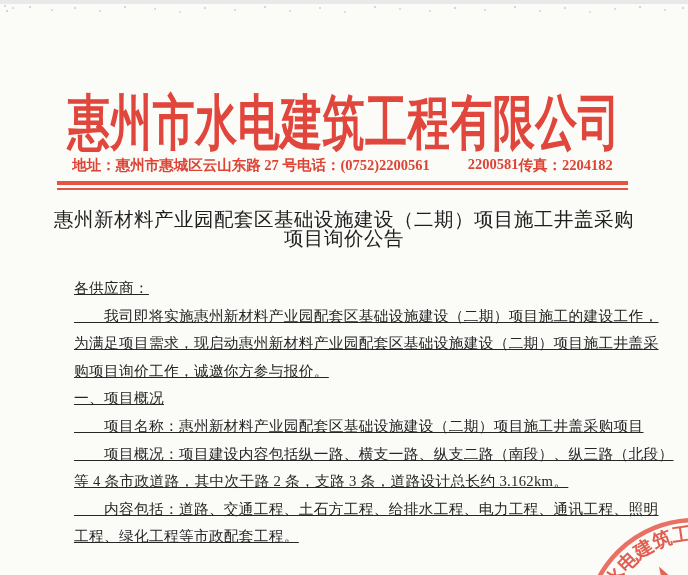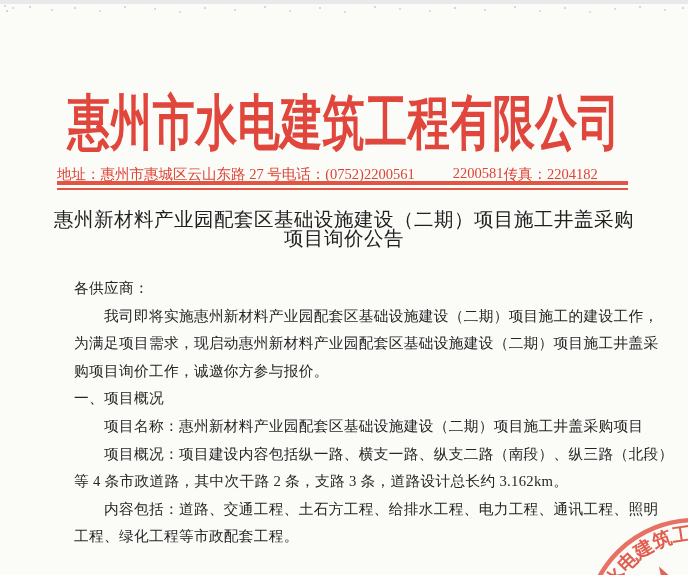--- a/index.html
+++ b/index.html
@@ -28,39 +28,39 @@
     position:absolute;top:79px;left:0;right:0;
     text-align:center;
     font-size:42px;font-weight:bold;
     letter-spacing:.5px;
     color:#e0463c;
     transform:scaleY(1.42);
     transform-origin:50% 0;
     white-space:nowrap;
   }
   .contact-row{
-    position:absolute;top:161px;left:57px;width:571px;
-    display:flex;justify-content:flex-start;align-items:baseline;
-    font-size:14.5px;font-weight:normal;color:#dd4435;
+    position:absolute;top:152px;left:57px;width:571px;
+    display:flex;justify-content:center;align-items:baseline;
+    font-size:14.5px;font-weight:bold;color:#dd4435;
     white-space:nowrap;
   }
   .phone-group{display:flex;gap:38px;}
   .rule{position:absolute;top:177px;left:57px;width:571px;}
   .rule-thick{height:4px;background:#e25443;}
   .rule-thin{height:2px;background:#e25443;margin-top:3px;}
   .doc-title{
     position:absolute;left:0;right:0;text-align:center;
     font-size:19.5px;font-weight:normal;color:#1f1f1f;
     letter-spacing:.5px;white-space:nowrap;
   }
   .title-1{top:202px;}
   .title-2{top:221px;}
   .body-text{
     position:absolute;top:271px;left:74px;right:0;
-    font-size:14.7px;line-height:27.6px;color:#262626;
+    font-size:14.7px;line-height:27.6px;color:#262626;text-decoration:underline;
   }
   .doc-line{white-space:nowrap;letter-spacing:.3px;}
   .seal{position:absolute;left:560px;top:480px;width:250px;height:280px;}
   .seal-ring{fill:none;stroke:#e4574a;stroke-width:4.5;opacity:.85;}
   .seal-text{fill:#e04d3e;font-size:19px;font-weight:bold;opacity:.9;
              font-family:"Liberation Serif","DejaVu Serif",serif;}
   .seal-star{fill:#e04d3e;opacity:.88;}
 </style>
 </head>
 <body>

